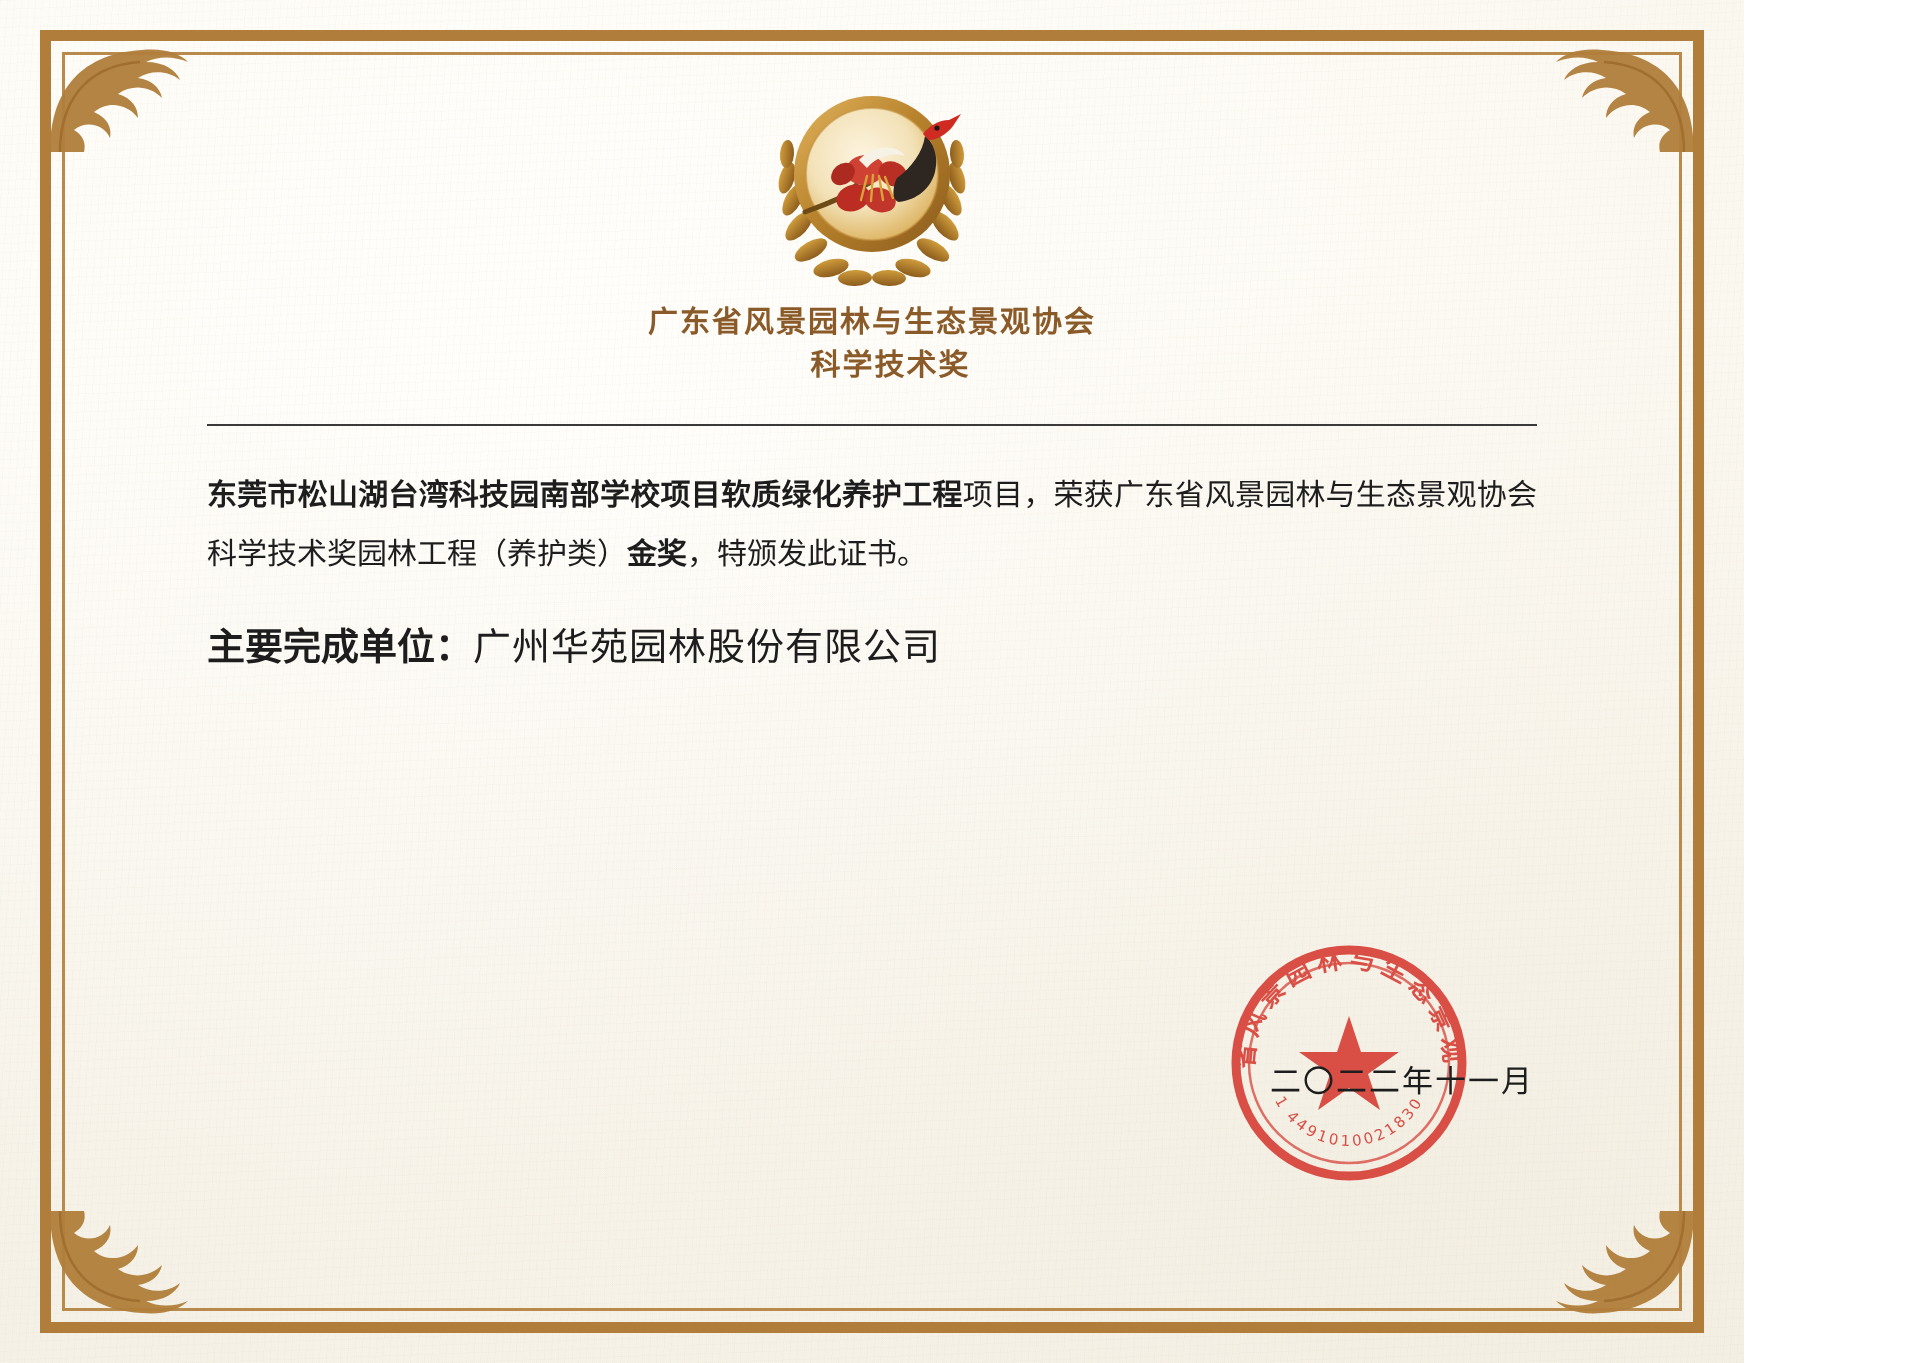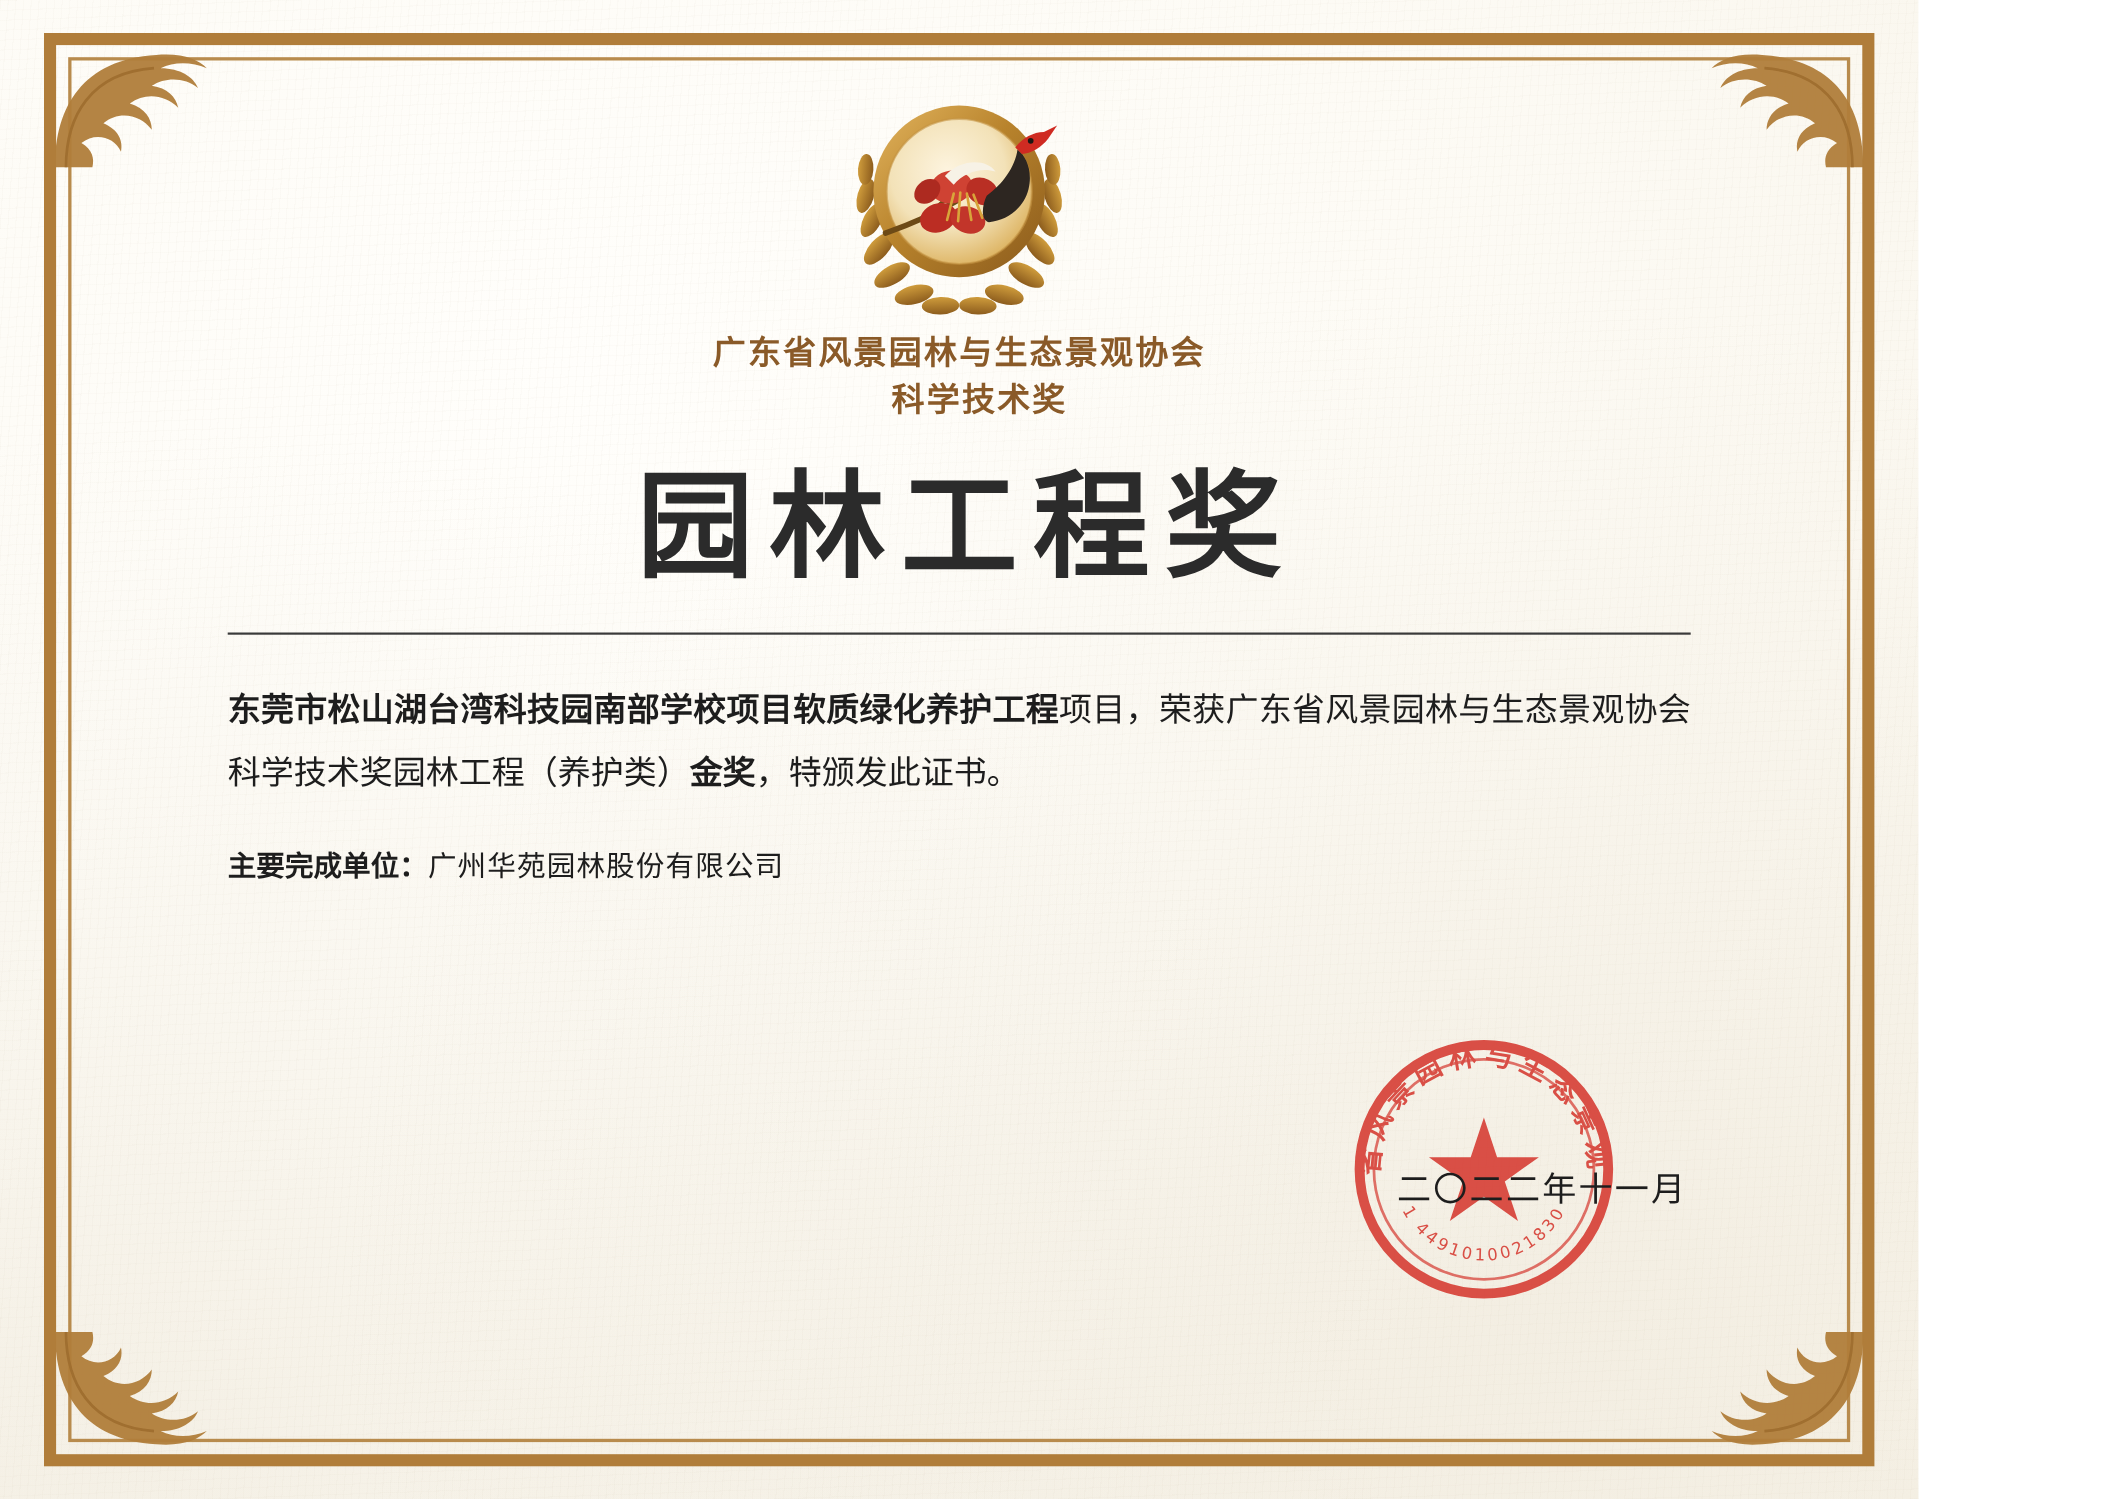--- a/index.html
+++ b/index.html
@@ -122,21 +122,21 @@
   .para {
     font-size: 30px;
     line-height: 1.95;
     text-align: justify;
     text-indent: 0;
   }
   .para .b { font-weight: 700; }
 
   .field {
     margin-top: 34px;
-    font-size: 26px;
+    font-size: 38px;
     line-height: 1.6;
   }
   .field .label { font-weight: 700; }
   .field .value { font-weight: 400; letter-spacing: 1px; }
   .field.cert .value { letter-spacing: 1.5px; }
 
   
   .seal-area {
     position: absolute;
     right: 210px;
@@ -274,21 +274,20 @@
           <circle cx="190" cy="46" r="2.6" fill="#1c1713"></circle>
         </g>
       </svg>
     </div>
 
     <div class="org-name">
       <span>广东省风景园林与生态景观协会</span>
       <span class="line2">科学技术奖</span>
     </div>
 
-    <div class="award-title">园林工程奖</div>
 
     <div class="rule"></div>
 
     <div class="body-block">
       <div class="para">
         <span class="b">东莞市松山湖台湾科技园南部学校项目软质绿化养护工程</span><span>项目，荣获广东省风景园林与生态景观协会</span><span>科学技术奖园林工程（养护类）</span><span class="b">金奖</span><span>，特颁发此证书。</span>
       </div>
 
       <div class="field">
         <span class="label">主要完成单位：</span><span class="value">广州华苑园林股份有限公司</span>

